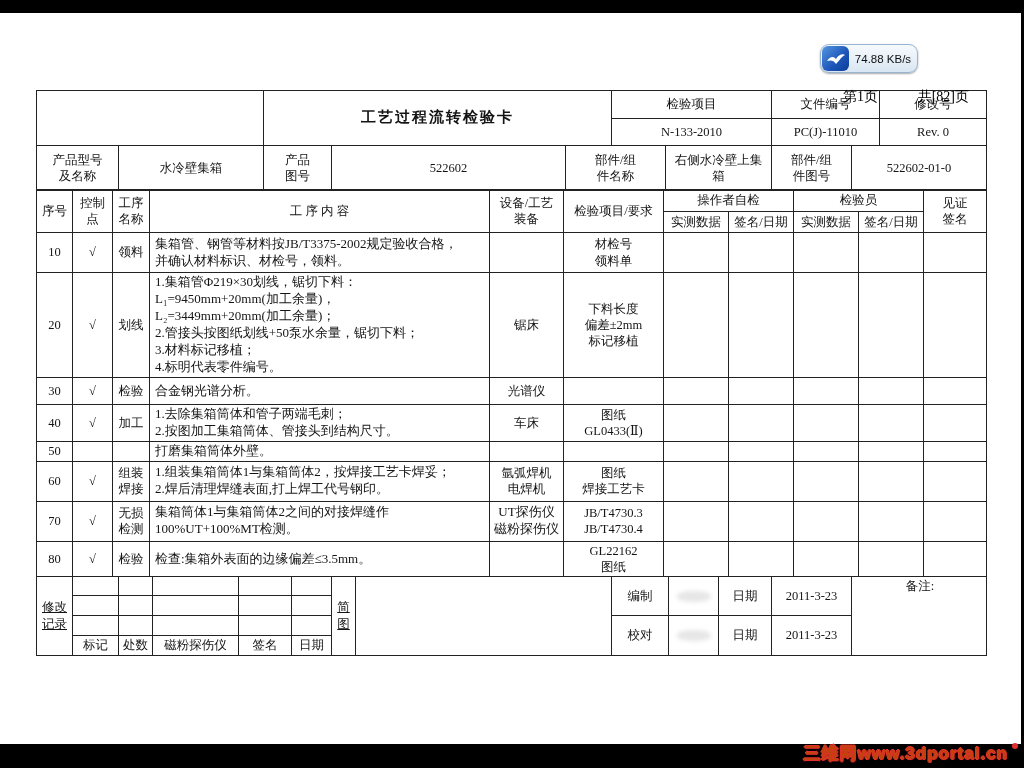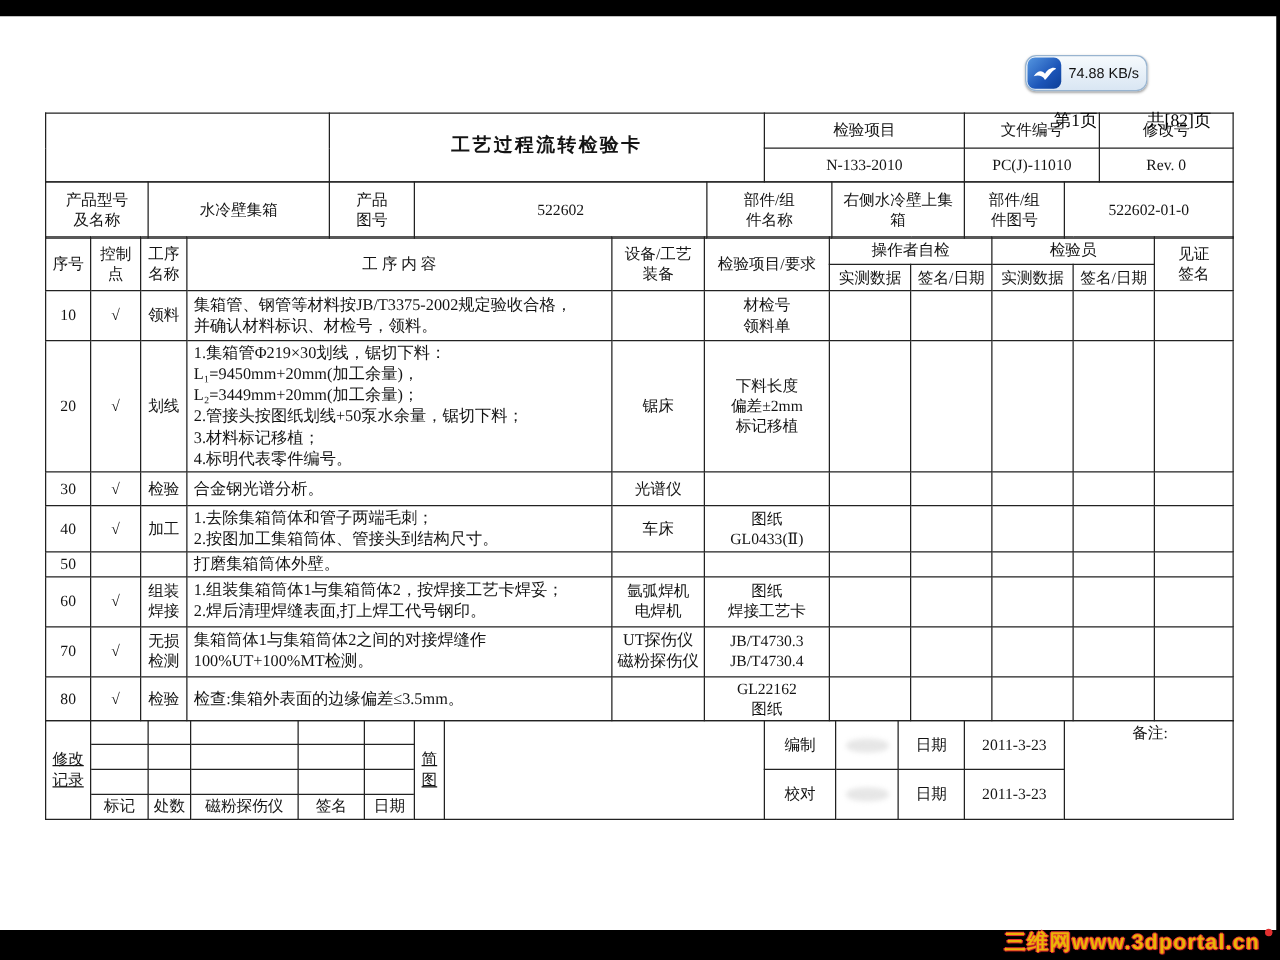--- a/index.html
+++ b/index.html
@@ -22,21 +22,21 @@
          border-radius:9px;display:flex;align-items:center;
          font-family:"Liberation Sans",sans-serif;box-shadow:0 1px 2px rgba(0,0,0,.35);}
   .badge-icon{width:27px;height:25px;margin-left:1px;border-radius:6px;
          background:linear-gradient(135deg,#5596e0,#1c55b8 60%,#0d3f97);
          display:flex;align-items:center;justify-content:center;}
   .badge-text{flex:1;text-align:center;font-size:11.5px;color:#111;}
   .page-ind{position:absolute;left:843px;top:72px;width:126px;
          font-size:14px;color:#000;display:flex;justify-content:space-between;margin-top:16px;}
   
   .watermark{position:absolute;right:16px;top:742px;font-weight:bold;font-size:17px;
-         font-family:"Liberation Sans",sans-serif;letter-spacing:1px;color:#eab308;
+         font-family:"Liberation Sans",sans-serif;letter-spacing:1px;color:#c2410c;
          text-shadow:-1px 0 #e23030,1px 0 #e23030,0 -1px #e23030,0 1px #e23030,1px 1px 1px #7a0f0f;text-align:right;}
   .red-dot{position:absolute;right:6px;top:743px;width:6px;height:6px;border-radius:50%;
          background:#e23030;}
   .sig-mark{width:34px;height:11px;margin:0 auto;background:#c9c9c9;opacity:.45;
          border-radius:45%;filter:blur(2px);}
   .vlabel{line-height:1.35;text-decoration:underline;}
 </style>
 </head>
 <body>
 

